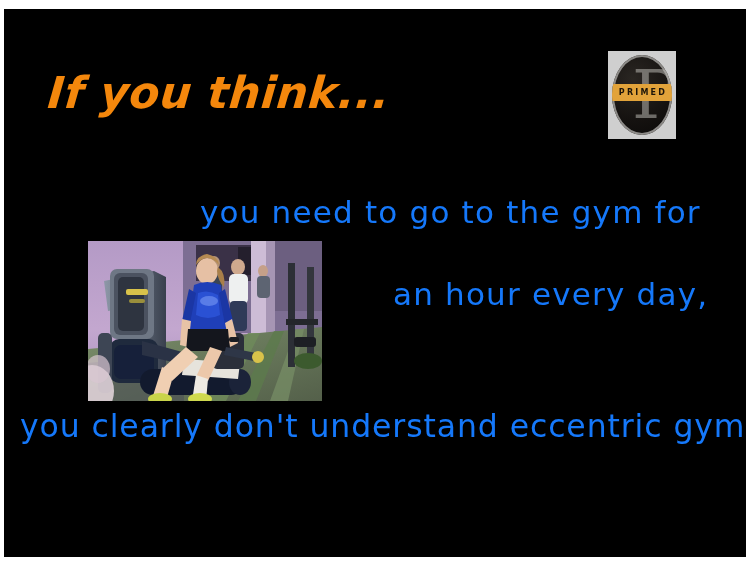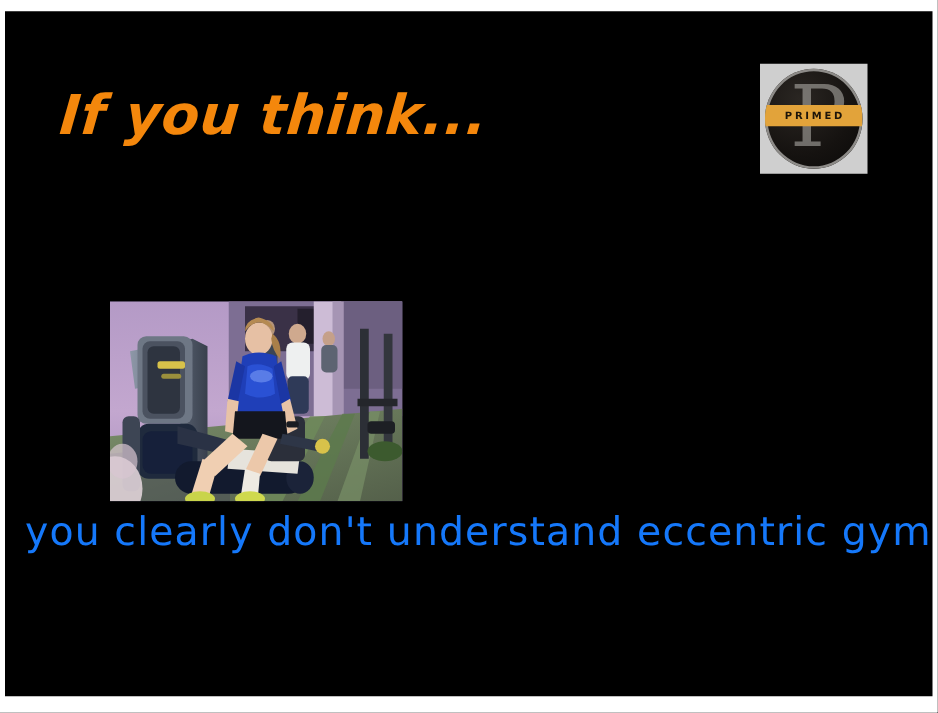--- a/index.html
+++ b/index.html
@@ -39,21 +39,21 @@
     line-height: 1;
     white-space: nowrap;
     transform: skewX(-5deg);
   }
 
   
   #logo {
     position: absolute;
     left: 604px;
     top: 42px;
-    width: 86px;
+    width: 68px;
     height: 88px;
     background: #cfcfcf;
     box-sizing: border-box;
     padding: 4px;
   }
   #logo-inner {
     position: relative;
     width: 100%;
     height: 100%;
     border-radius: 50%;
@@ -252,17 +252,19 @@
       <rect x="141" y="96" width="10" height="5" rx="2" fill="#1a1c22"></rect>
 
       <path d="M138 106 L168 112 L166 120 L136 114 Z" fill="#2e3647"></path>
       <ellipse cx="170" cy="116" rx="6" ry="6" fill="#d8c24a"></ellipse>
 
       <ellipse cx="4" cy="150" rx="22" ry="26" fill="#e8d9df" opacity="0.85"></ellipse>
       <ellipse cx="10" cy="128" rx="12" ry="14" fill="#d9c6d2" opacity="0.7"></ellipse>
     </svg>
   </div>
 
-
+  <div class="blue-line" id="line-1">you need to go to the gym for</div>
+
+  <div class="blue-line" id="line-2">an hour every day,</div>
 
   <div class="blue-line" id="line-3">you clearly don't understand eccentric gym.</div>
 
 </div>
 
 </body></html>

